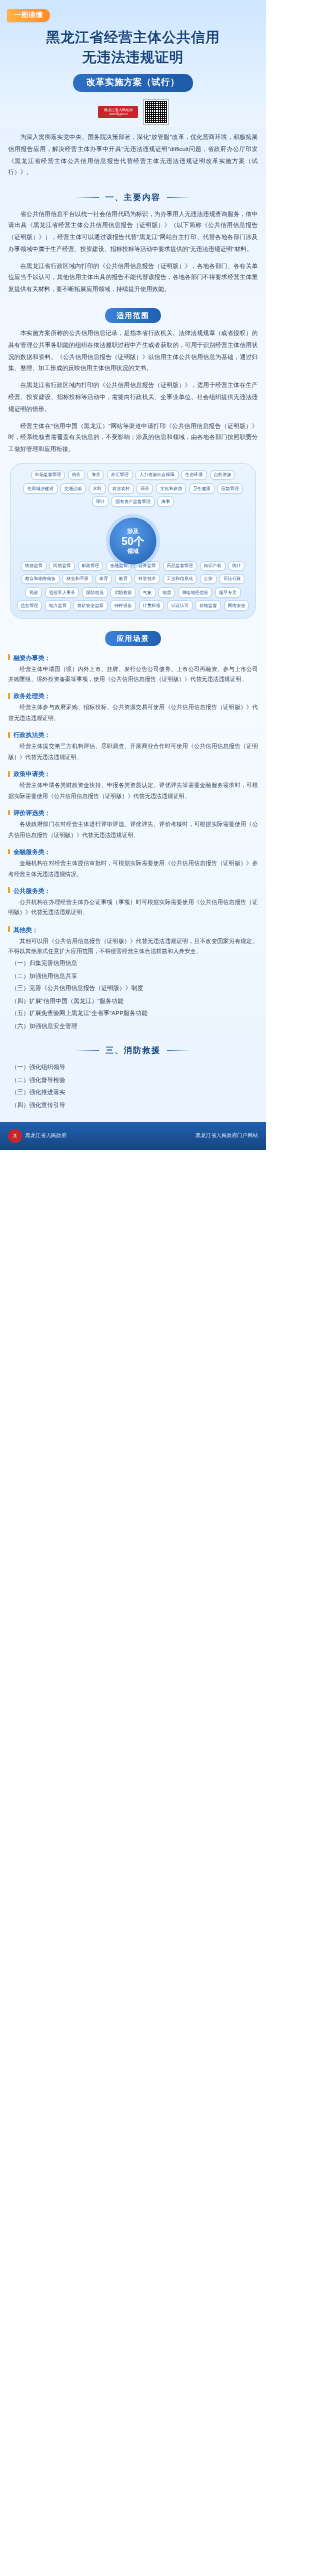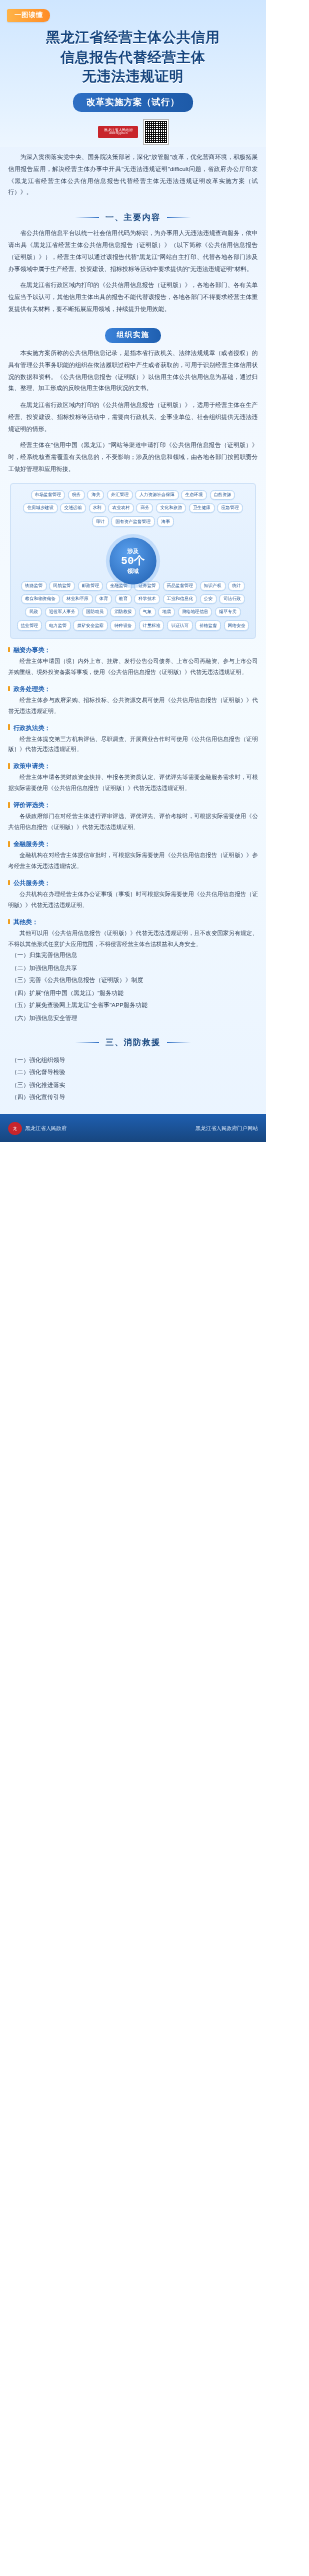--- a/index.html
+++ b/index.html
@@ -130,24 +130,23 @@
     padding: 2.6px 11.3px;
     border-radius: 7.2px;
     letter-spacing: 1px;
   }
   
   .cloud {
     position: relative;
     margin: 7.2px 2.1px 0 2.1px;
     background: linear-gradient(180deg,#eaf4ff,#dcecfd);
     border: 0.5px solid #cfe2f7;
-    border-radius: 3px;
+    border-radius: 12px;
     padding: 6.2px 5.2px 7.2px 5.2px;
     min-height: 129px;
-    font-family: Liberation Mono, monospace;
   }
   .cloud-center {
     position: absolute;
     left: 50%; top: 50%;
     transform: translate(-50%,-50%);
     width: 47px; height: 47px;
     border-radius: 50%;
     background: radial-gradient(circle at 40% 35%, #5aa0ee, #1f5fb0);
     color: #fff;
     display: flex; flex-direction: column;
@@ -231,21 +230,20 @@
 </style>
 </head>
 <body>
 
 <div class="page">
 
   <div class="header">
     <div class="badge-tag">一图读懂</div>
     <div class="title-main">
       <div>黑龙江省经营主体公共信用</div>
-      <div>信息报告代替经营主体</div>
       <div>无违法违规证明</div>
     </div>
     <div class="title-sub-wrap">
       <span class="title-sub">改革实施方案（试行）</span>
     </div>
     <div class="qr-row">
       <div class="qr-left">
         <div class="qr-logo-badge">
           <div>黑龙江省人民政府</div>
           <div class="l2">www.hlj.gov.cn</div>
@@ -261,21 +259,21 @@
 
     <div class="section-title">
       <span class="bar"></span>
       <span class="txt">一、主要内容</span>
       <span class="bar r"></span>
     </div>
     <p class="para">省公共信用信息平台以统一社会信用代码为标识，为办事用人无违法违规查询服务，依申请出具《黑龙江省经营主体公共信用信息报告（证明版）》（以下简称《公共信用信息报告（证明版）》），经营主体可以通过该报告代替"黑龙江"网站自主打印、代替各地各部门涉及办事领域中属于生产经营、投资建设、招标投标等活动中要求提供的"无违法违规证明"材料。</p>
     <p class="para">在黑龙江省行政区域内打印的《公共信用信息报告（证明版）》，各地各部门、各有关单位应当予以认可，其他信用主体出具的报告不能代替该报告，各地各部门不得要求经营主体重复提供有关材料，要不断拓展应用领域，持续提升使用效能。</p>
 
     <div class="pill-title">
-      <span>组织实施</span>
+      <span>适用范围</span>
     </div>
     <p class="para">本实施方案所称的公共信用信息记录，是指本省行政机关、法律法规规章（或者授权）的具有管理公共事务职能的组织在依法履职过程中产生或者获取的，可用于识别经营主体信用状况的数据和资料。《公共信用信息报告（证明版）》以信用主体公共信用信息为基础，通过归集、整理、加工形成的反映信用主体信用状况的文书。</p>
     <p class="para">在黑龙江省行政区域内打印的《公共信用信息报告（证明版）》，适用于经营主体在生产经营、投资建设、招标投标等活动中，需要向行政机关、企事业单位、社会组织提供无违法违规证明的情形。</p>
     <p class="para">经营主体在"信用中国（黑龙江）"网站等渠道申请打印《公共信用信息报告（证明版）》时，经系统核查需覆盖有关信息的，不受影响；涉及的信息和领域，由各地各部门按照职责分工做好管理和应用衔接。</p>
 
     <div class="cloud">
       <div class="cloud-center">
         <span class="sm">涉及</span>
         <span class="big">50个</span>
         <span class="sm">领域</span>
@@ -328,20 +326,23 @@
         <span class="chip">电力监管</span>
         <span class="chip">煤矿安全监察</span>
         <span class="chip">特种设备</span>
         <span class="chip">计量标准</span>
         <span class="chip">认证认可</span>
         <span class="chip">价格监督</span>
         <span class="chip">网络安全</span>
       </div>
     </div>
 
+    <div class="pill-title">
+      <span>应用场景</span>
+    </div>
 
     <div class="scene-block">
       <div class="scene-head">融资办事类：</div>
       <div class="scene-text">经营主体申请国（境）内外上市、挂牌、发行公告公司债券、上市公司再融资、参与上市公司并购重组、境外投资备案等事项，使用《公共信用信息报告（证明版）》代替无违法违规证明。</div>
     </div>
     <div class="scene-block">
       <div class="scene-head">政务处理类：</div>
       <div class="scene-text">经营主体参与政府采购、招标投标、公共资源交易可使用《公共信用信息报告（证明版）》代替无违法违规证明。</div>
     </div>
     <div class="scene-block">

